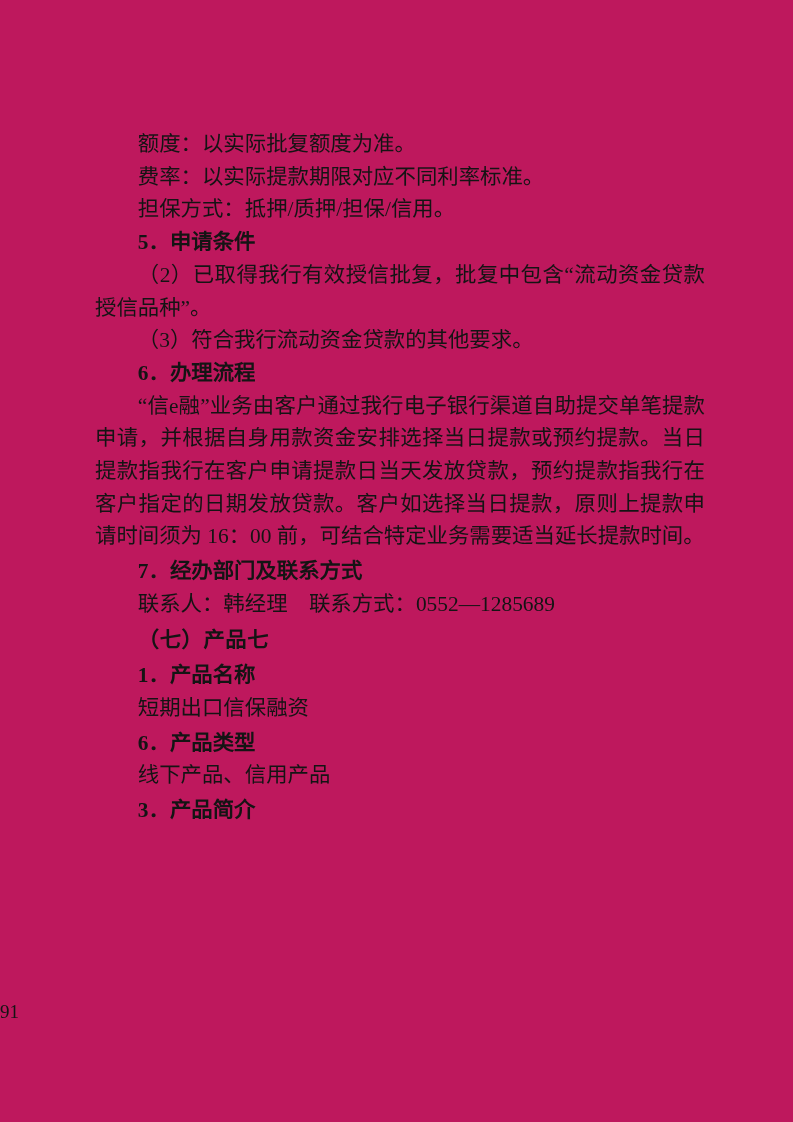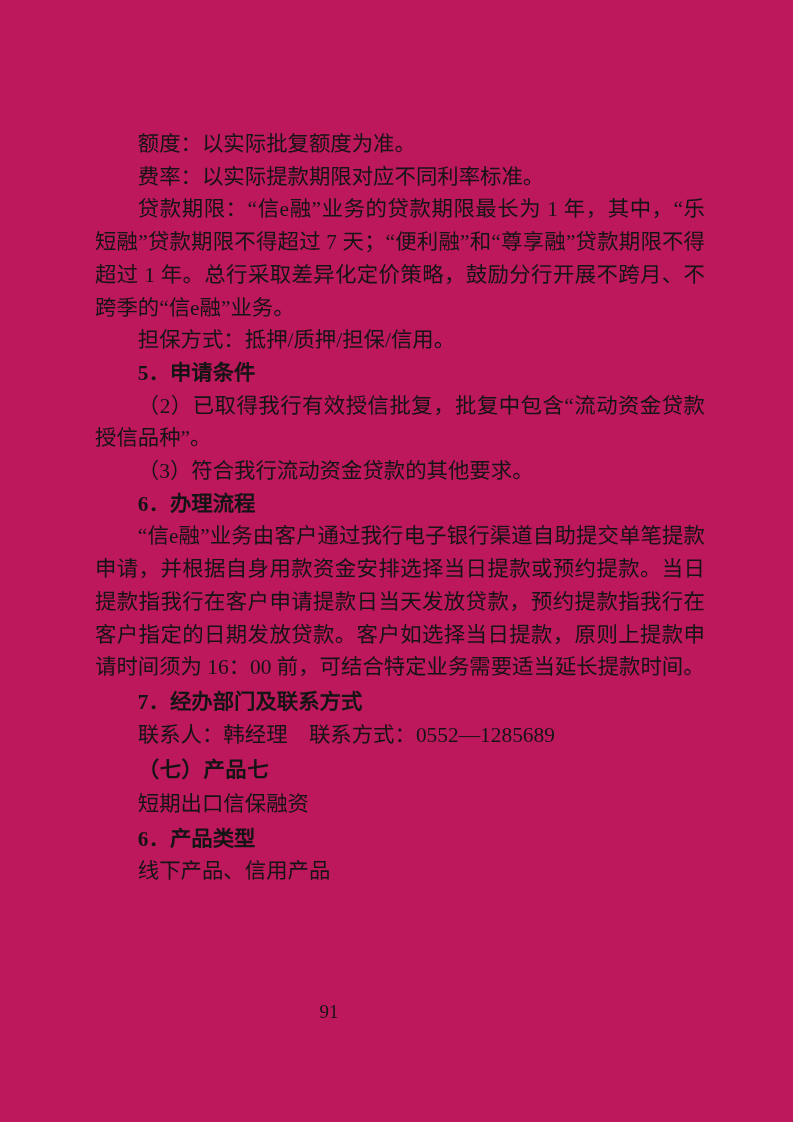--- a/index.html
+++ b/index.html
@@ -45,40 +45,40 @@
     letter-spacing: 0.5px;
     font-family: Liberation Mono, monospace;
   }
   .h7 { margin-top: 2px; }
   .prod-h { margin-top: 2px; }
   .footer {
     position: absolute;
     left: 0;
     top: 1000px;
     width: 658px;
-    text-align: center;
     font-size: 19px;
     line-height: 24px;
   }
 </style>
 </head>
 <body>
 
 <div class="page">
   <div class="content">
     <p class="para">额度：以实际批复额度为准。</p>
     <p class="para">费率：以实际提款期限对应不同利率标准。</p>
-    <p class="para">贷款期限：“信e融”业务的贷款期限最长为 1 年，其中，“乐短融”贷款期限不得超过 7 天；“便利融”和“尊享融”贷款期限不得超过 1 年。总行采取差异化定价策略，鼓励分行开展不跨月、不跨季的“信e融”业务。</p>
     <p class="para">担保方式：抵押/质押/担保/信用。</p>
     <p class="para h">5．申请条件</p>
     <p class="para">（2）已取得我行有效授信批复，批复中包含“流动资金贷款授信品种”。</p>
     <p class="para">（3）符合我行流动资金贷款的其他要求。</p>
     <p class="para h">6．办理流程</p>
     <p class="para">“信e融”业务由客户通过我行电子银行渠道自助提交单笔提款申请，并根据自身用款资金安排选择当日提款或预约提款。当日提款指我行在客户申请提款日当天发放贷款，预约提款指我行在客户指定的日期发放贷款。客户如选择当日提款，原则上提款申请时间须为 16：00 前，可结合特定业务需要适当延长提款时间。</p>
     <p class="para h h7">7．经办部门及联系方式</p>
     <p class="para">联系人：韩经理　联系方式：0552—1285689</p>
     <p class="para h kai">（七）产品七</p>
+    <p class="para h prod-h">1．产品名称</p>
     <p class="para">短期出口信保融资</p>
     <p class="para h prod-h">6．产品类型</p>
     <p class="para">线下产品、信用产品</p>
+    <p class="para h prod-h">3．产品简介</p>
   </div>
   <div class="footer">91</div>
 </div>
 
 </body></html>

